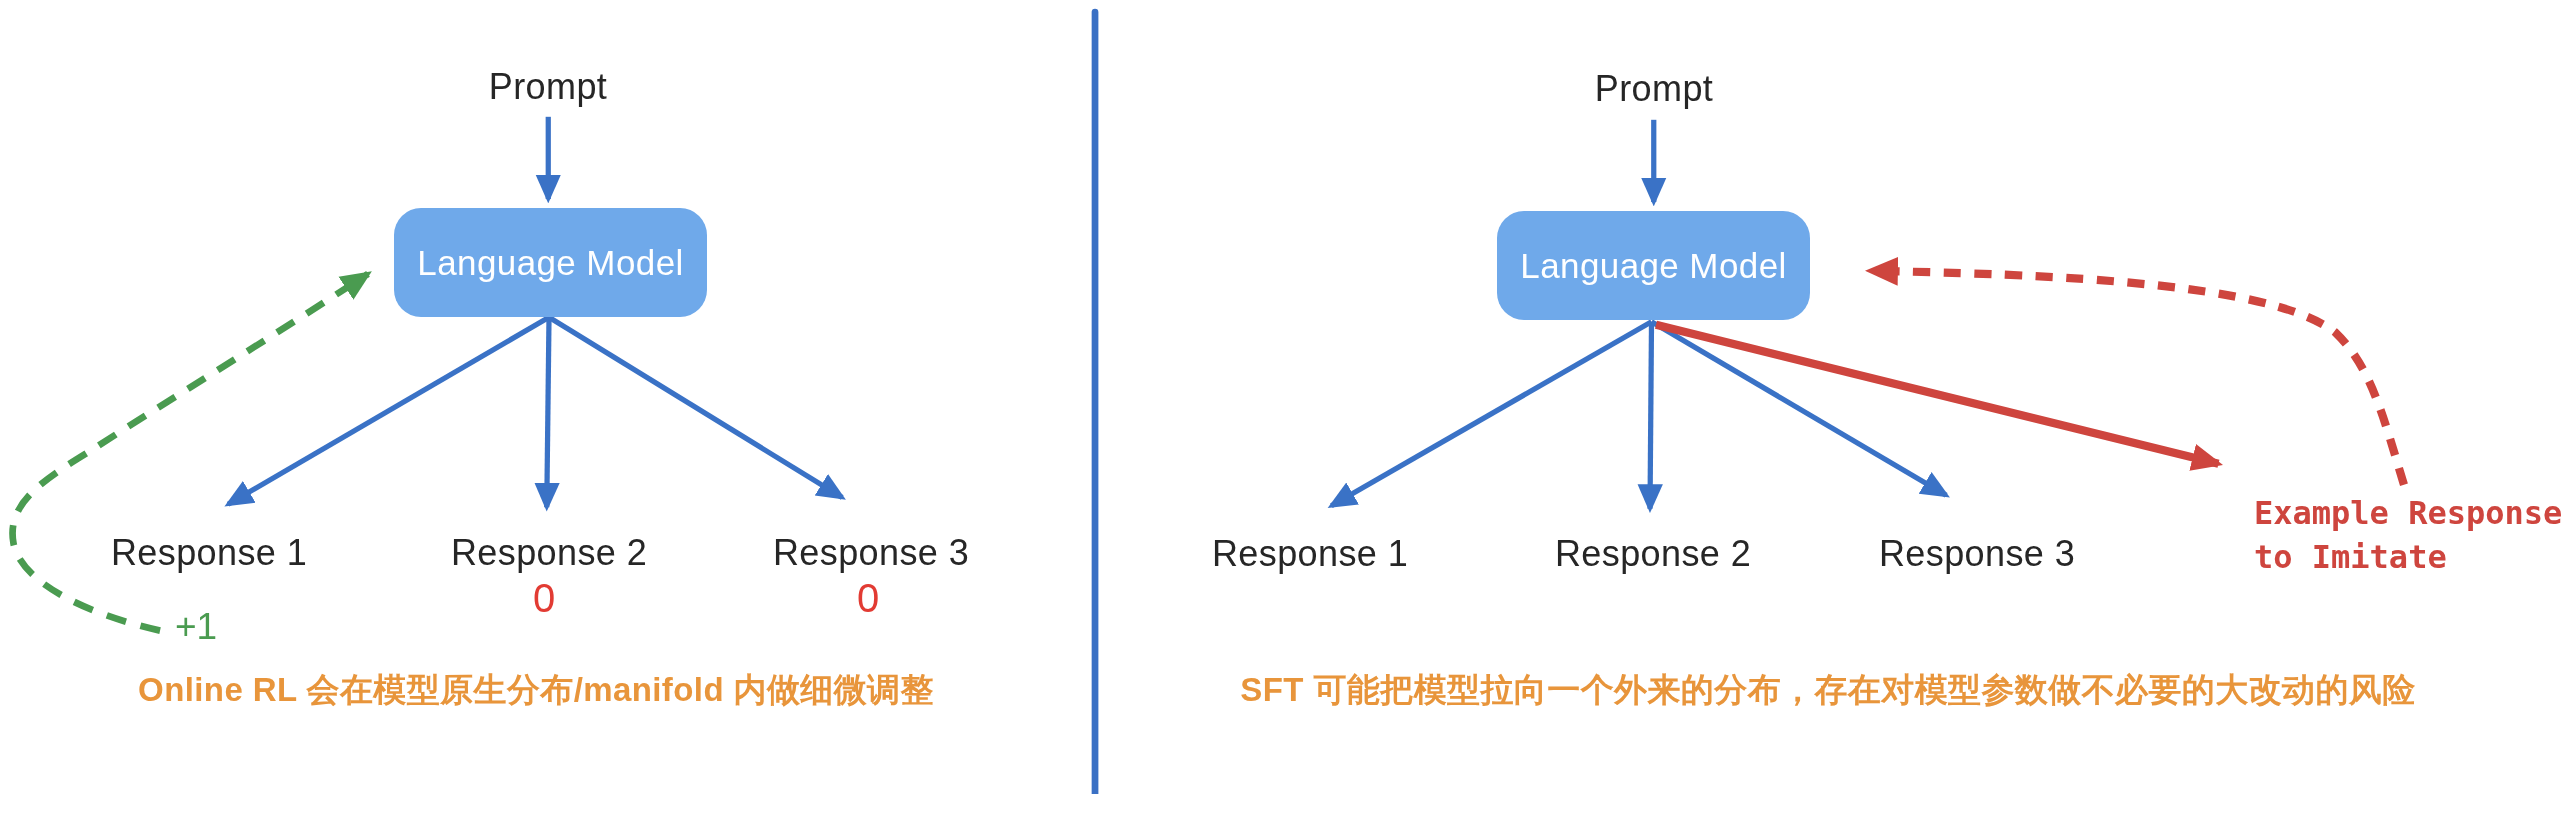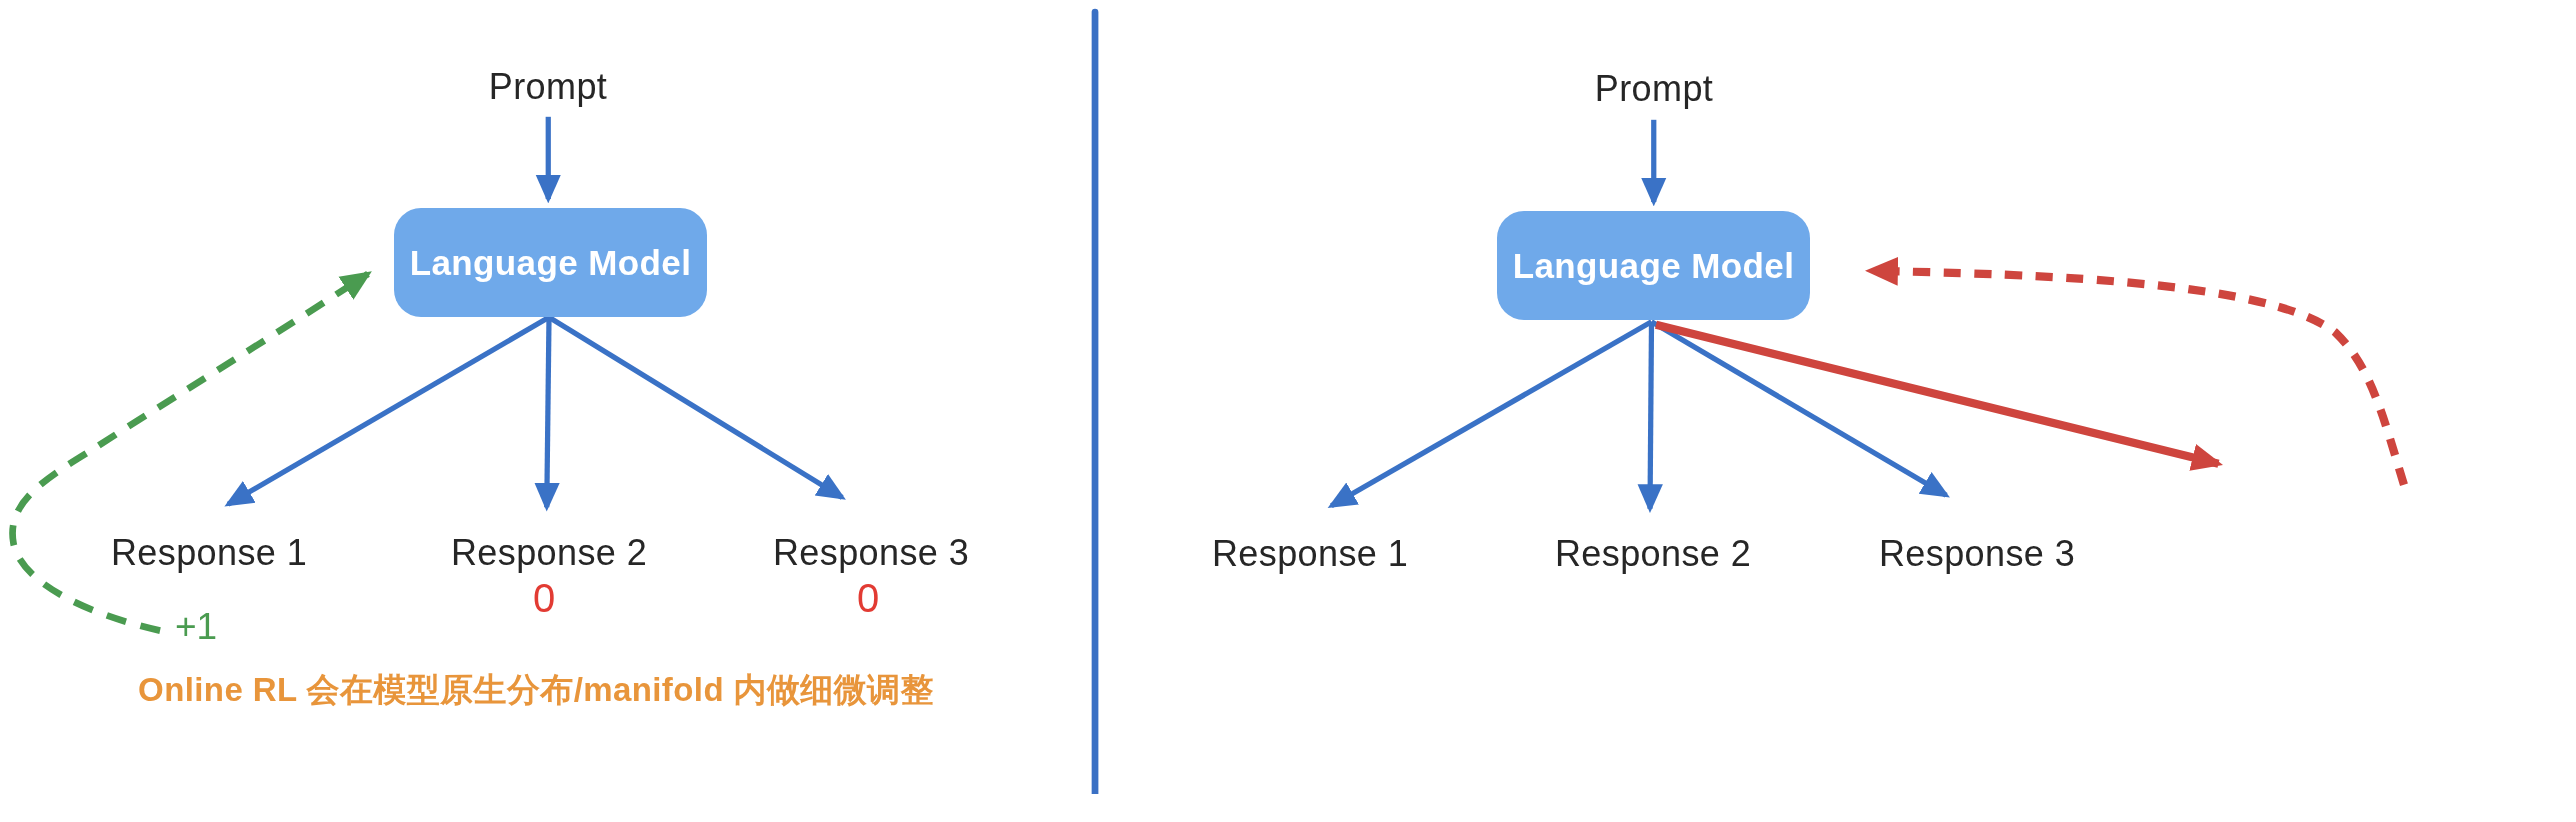--- a/index.html
+++ b/index.html
@@ -31,21 +31,21 @@
     height: 109px;
     background: #6FA9EA;
     border-radius: 27px;
     display: flex;
     align-items: center;
     justify-content: center;
   }
   .model-box .box-label {
     color: #ffffff;
     font-size: 35px;
-    font-weight: 700;
+    font-weight: 400;
     letter-spacing: 0.4px;
   }
   .score {
     position: absolute;
     transform: translate(-50%, -50%);
     font-size: 40px;
     font-weight: 500;
   }
   .score-zero { color: #E23B33; }
   .score-plus { color: #4A9B50; font-size: 37px; }
@@ -127,16 +127,19 @@
   <div class="label" style="left:1654px; top:89px;">Prompt</div>
 
   <div class="model-box" style="left:1497px; top:211px;">
     <span class="box-label">Language Model</span>
   </div>
 
   <div class="label" style="left:1310px; top:554px;">Response 1</div>
   <div class="label" style="left:1653px; top:554px;">Response 2</div>
   <div class="label" style="left:1977px; top:554px;">Response 3</div>
 
+  <div class="example-label">Example Response
+to Imitate</div>
 
+  <div class="caption" style="left:1828px; top:690px;">SFT 可能把模型拉向一个外来的分布，存在对模型参数做不必要的大改动的风险</div>
 
 </div>
 
 
 </body></html>

